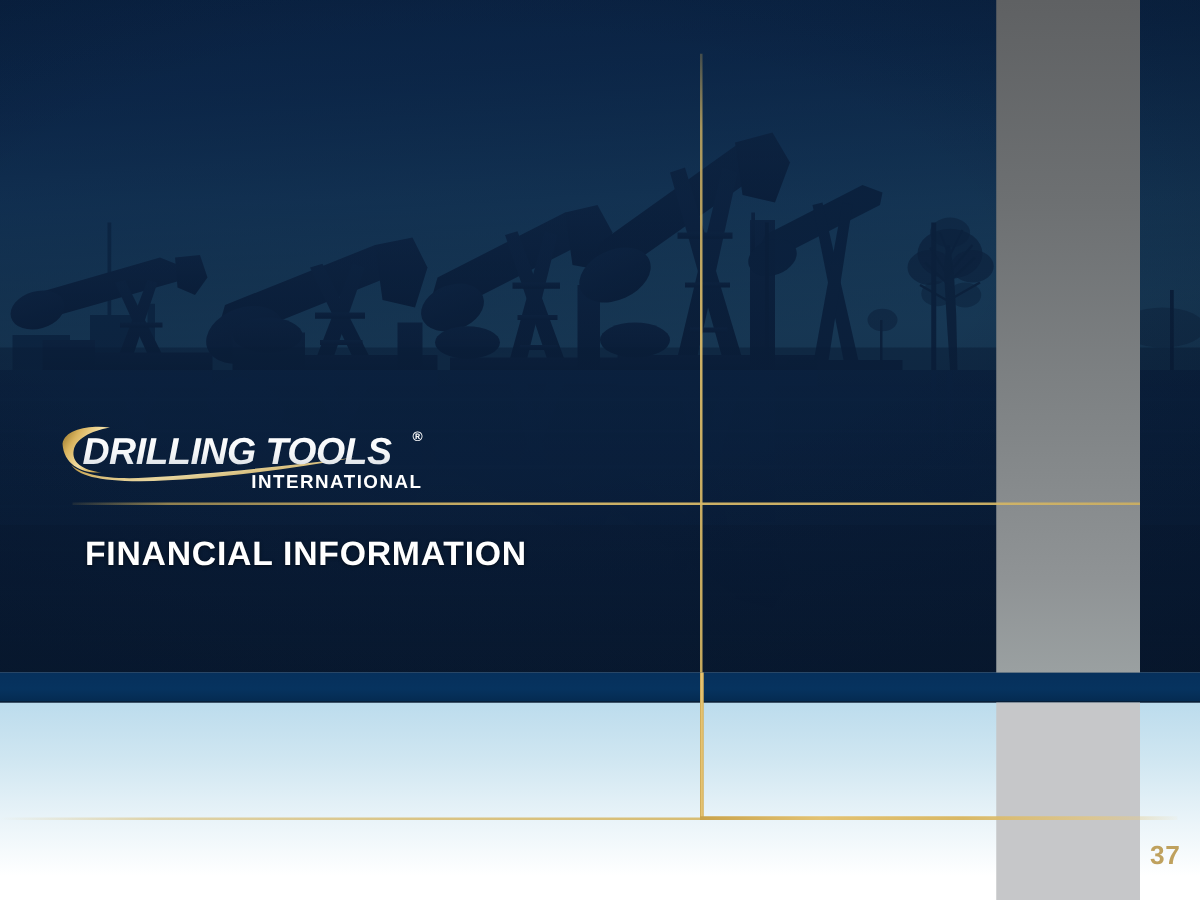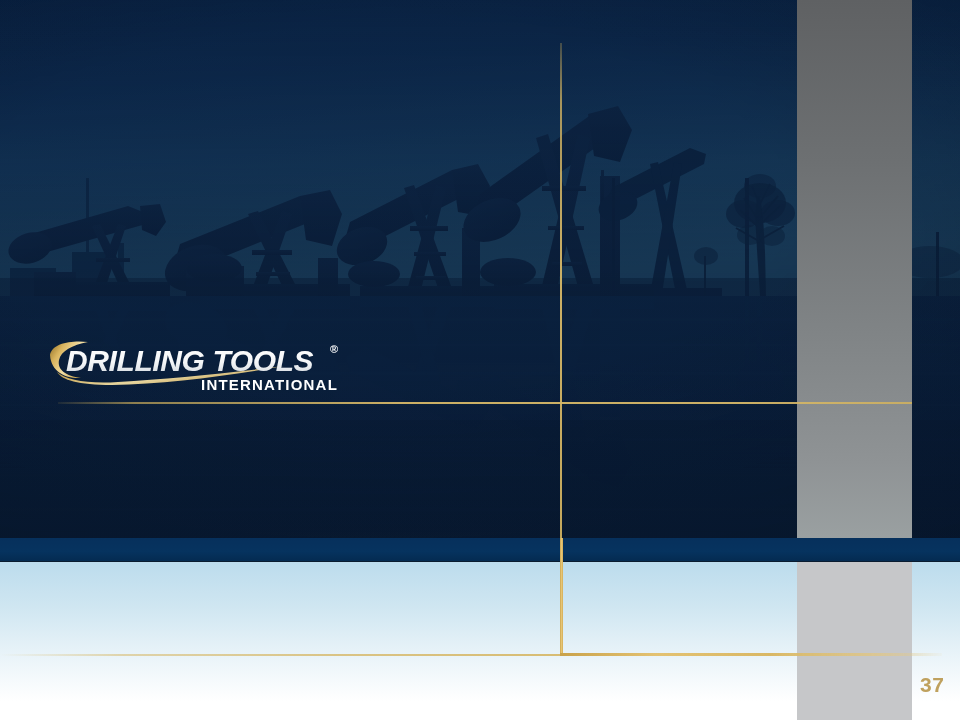--- a/index.html
+++ b/index.html
@@ -440,16 +440,17 @@
                C180,38 118,46 64,47 C30,47 14,42 9,34 Z" fill="url(#swooshGrad)" opacity="0.95"></path>
 
       <text x="18" y="33" font-family="'Liberation Sans', sans-serif" font-size="30" font-weight="bold" font-style="italic" letter-spacing="-0.4" fill="url(#wordGrad)">DRILLING TOOLS</text>
 
       <text x="282" y="15" font-family="'Liberation Sans', sans-serif" font-size="11" font-weight="bold" fill="#ffffff">®</text>
 
       <text x="290" y="52" text-anchor="end" font-family="'Liberation Sans', sans-serif" font-size="15" font-weight="bold" letter-spacing="1.2" fill="#ffffff">INTERNATIONAL</text>
     </svg>
   </div>
 
+  <div class="slide-title">FINANCIAL INFORMATION</div>
 
   <div class="page-number">37</div>
 
 </div>
 
 </body></html>

